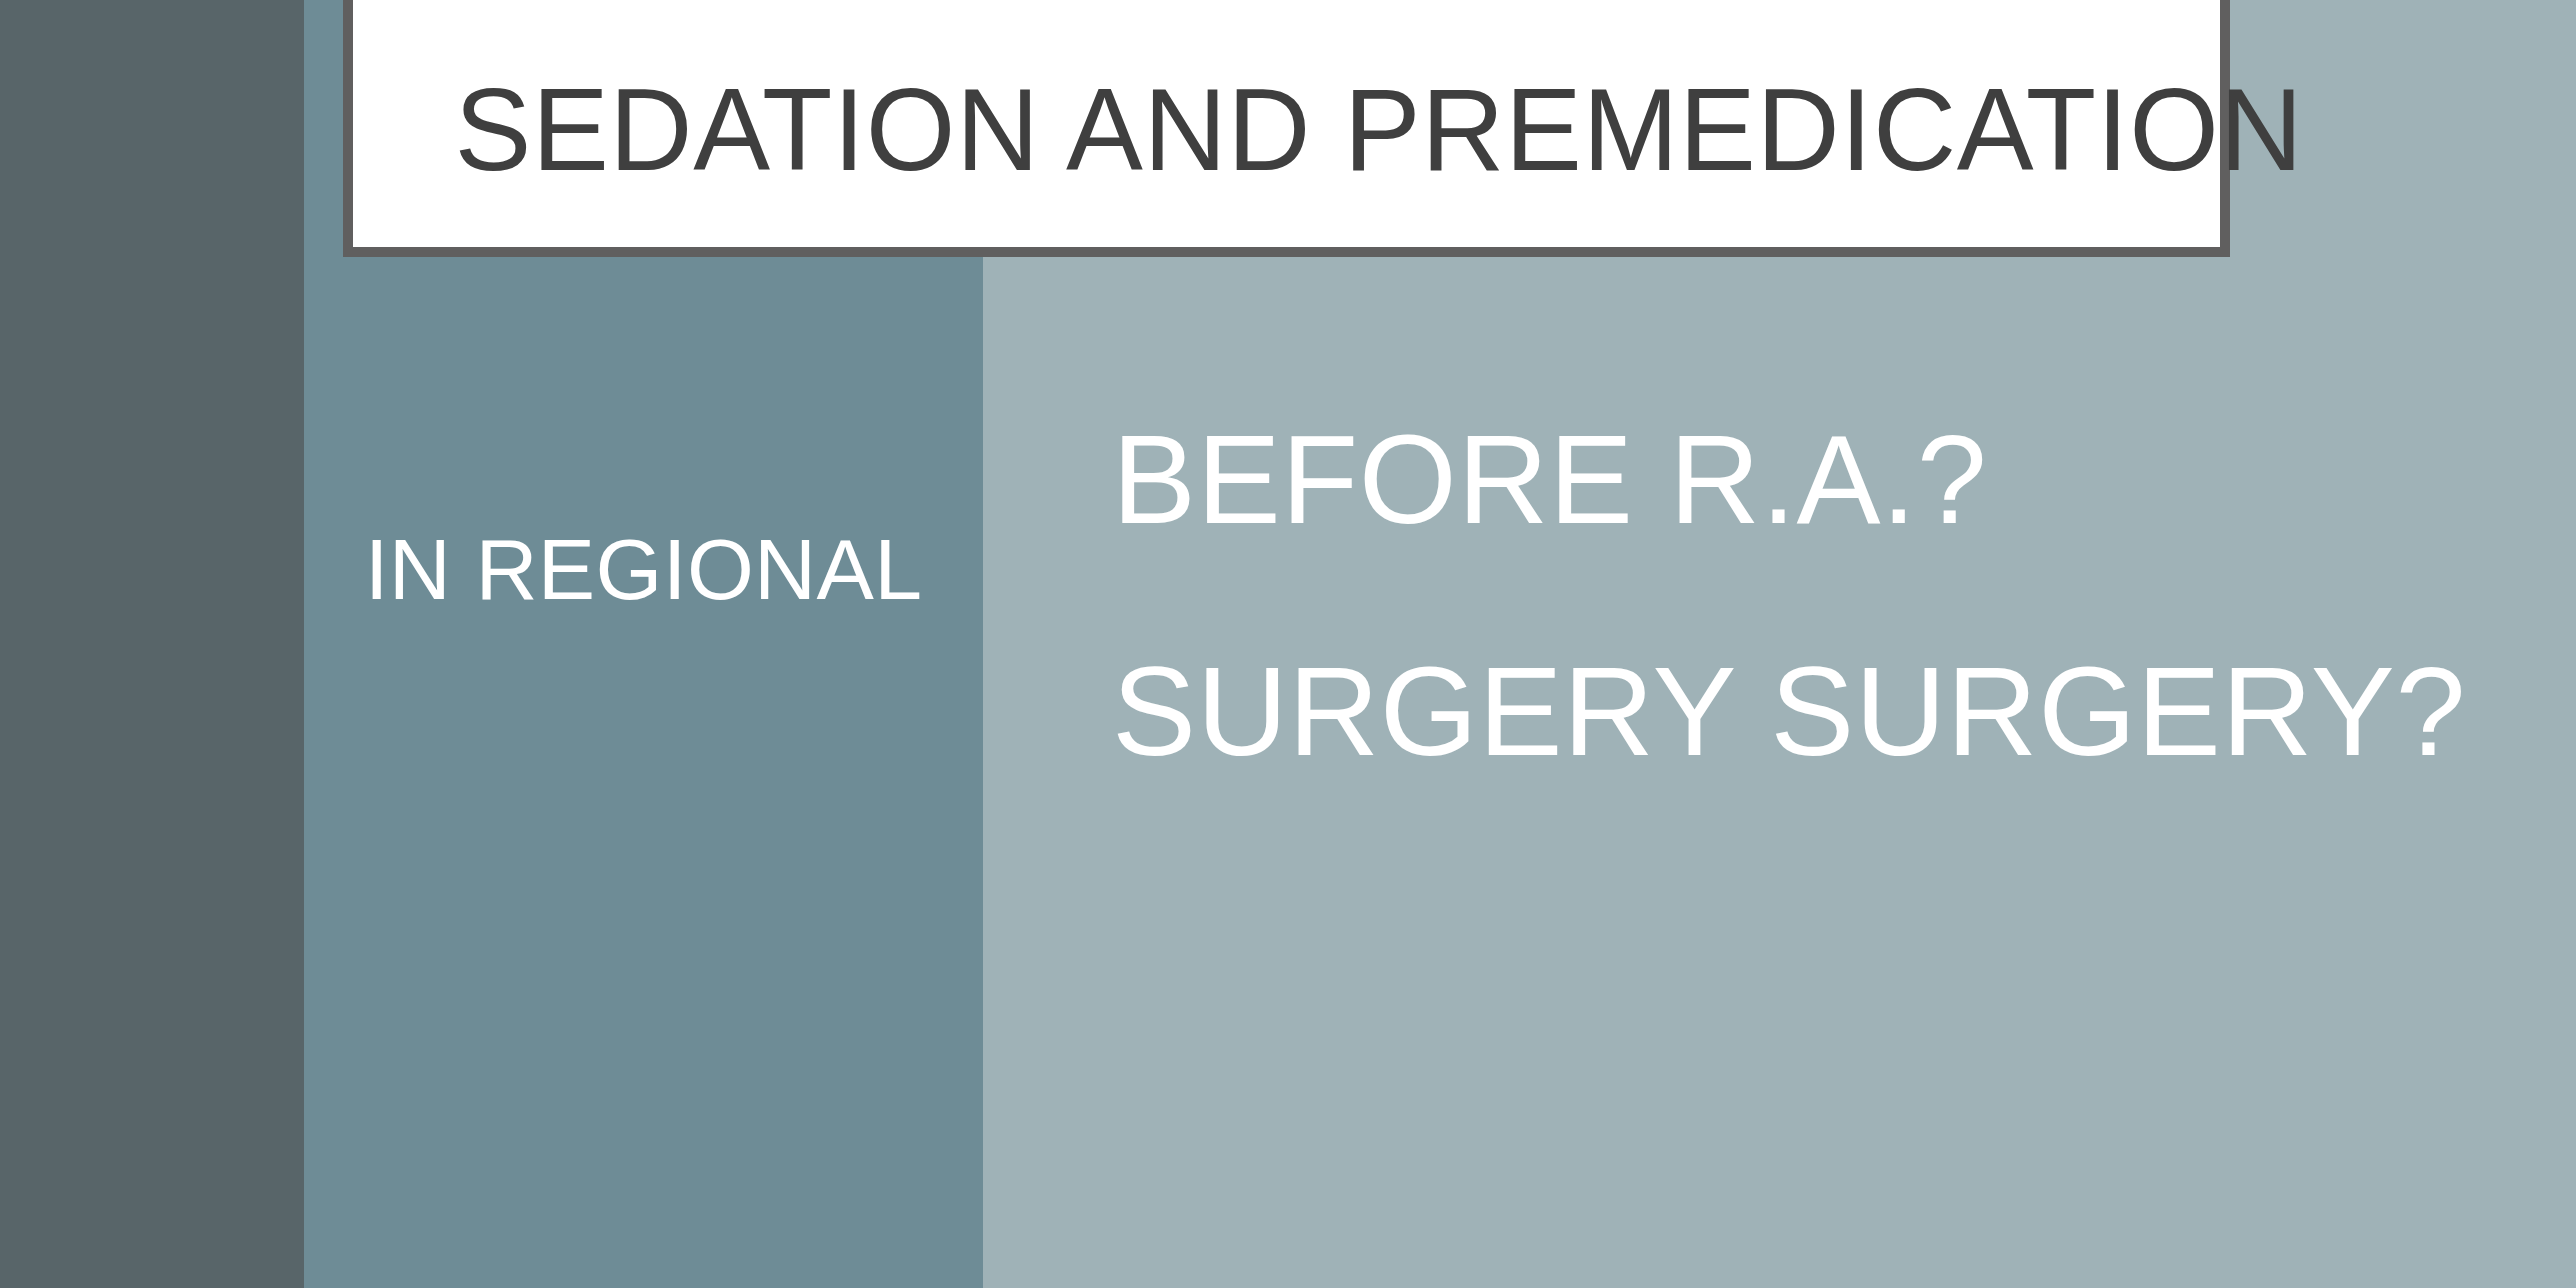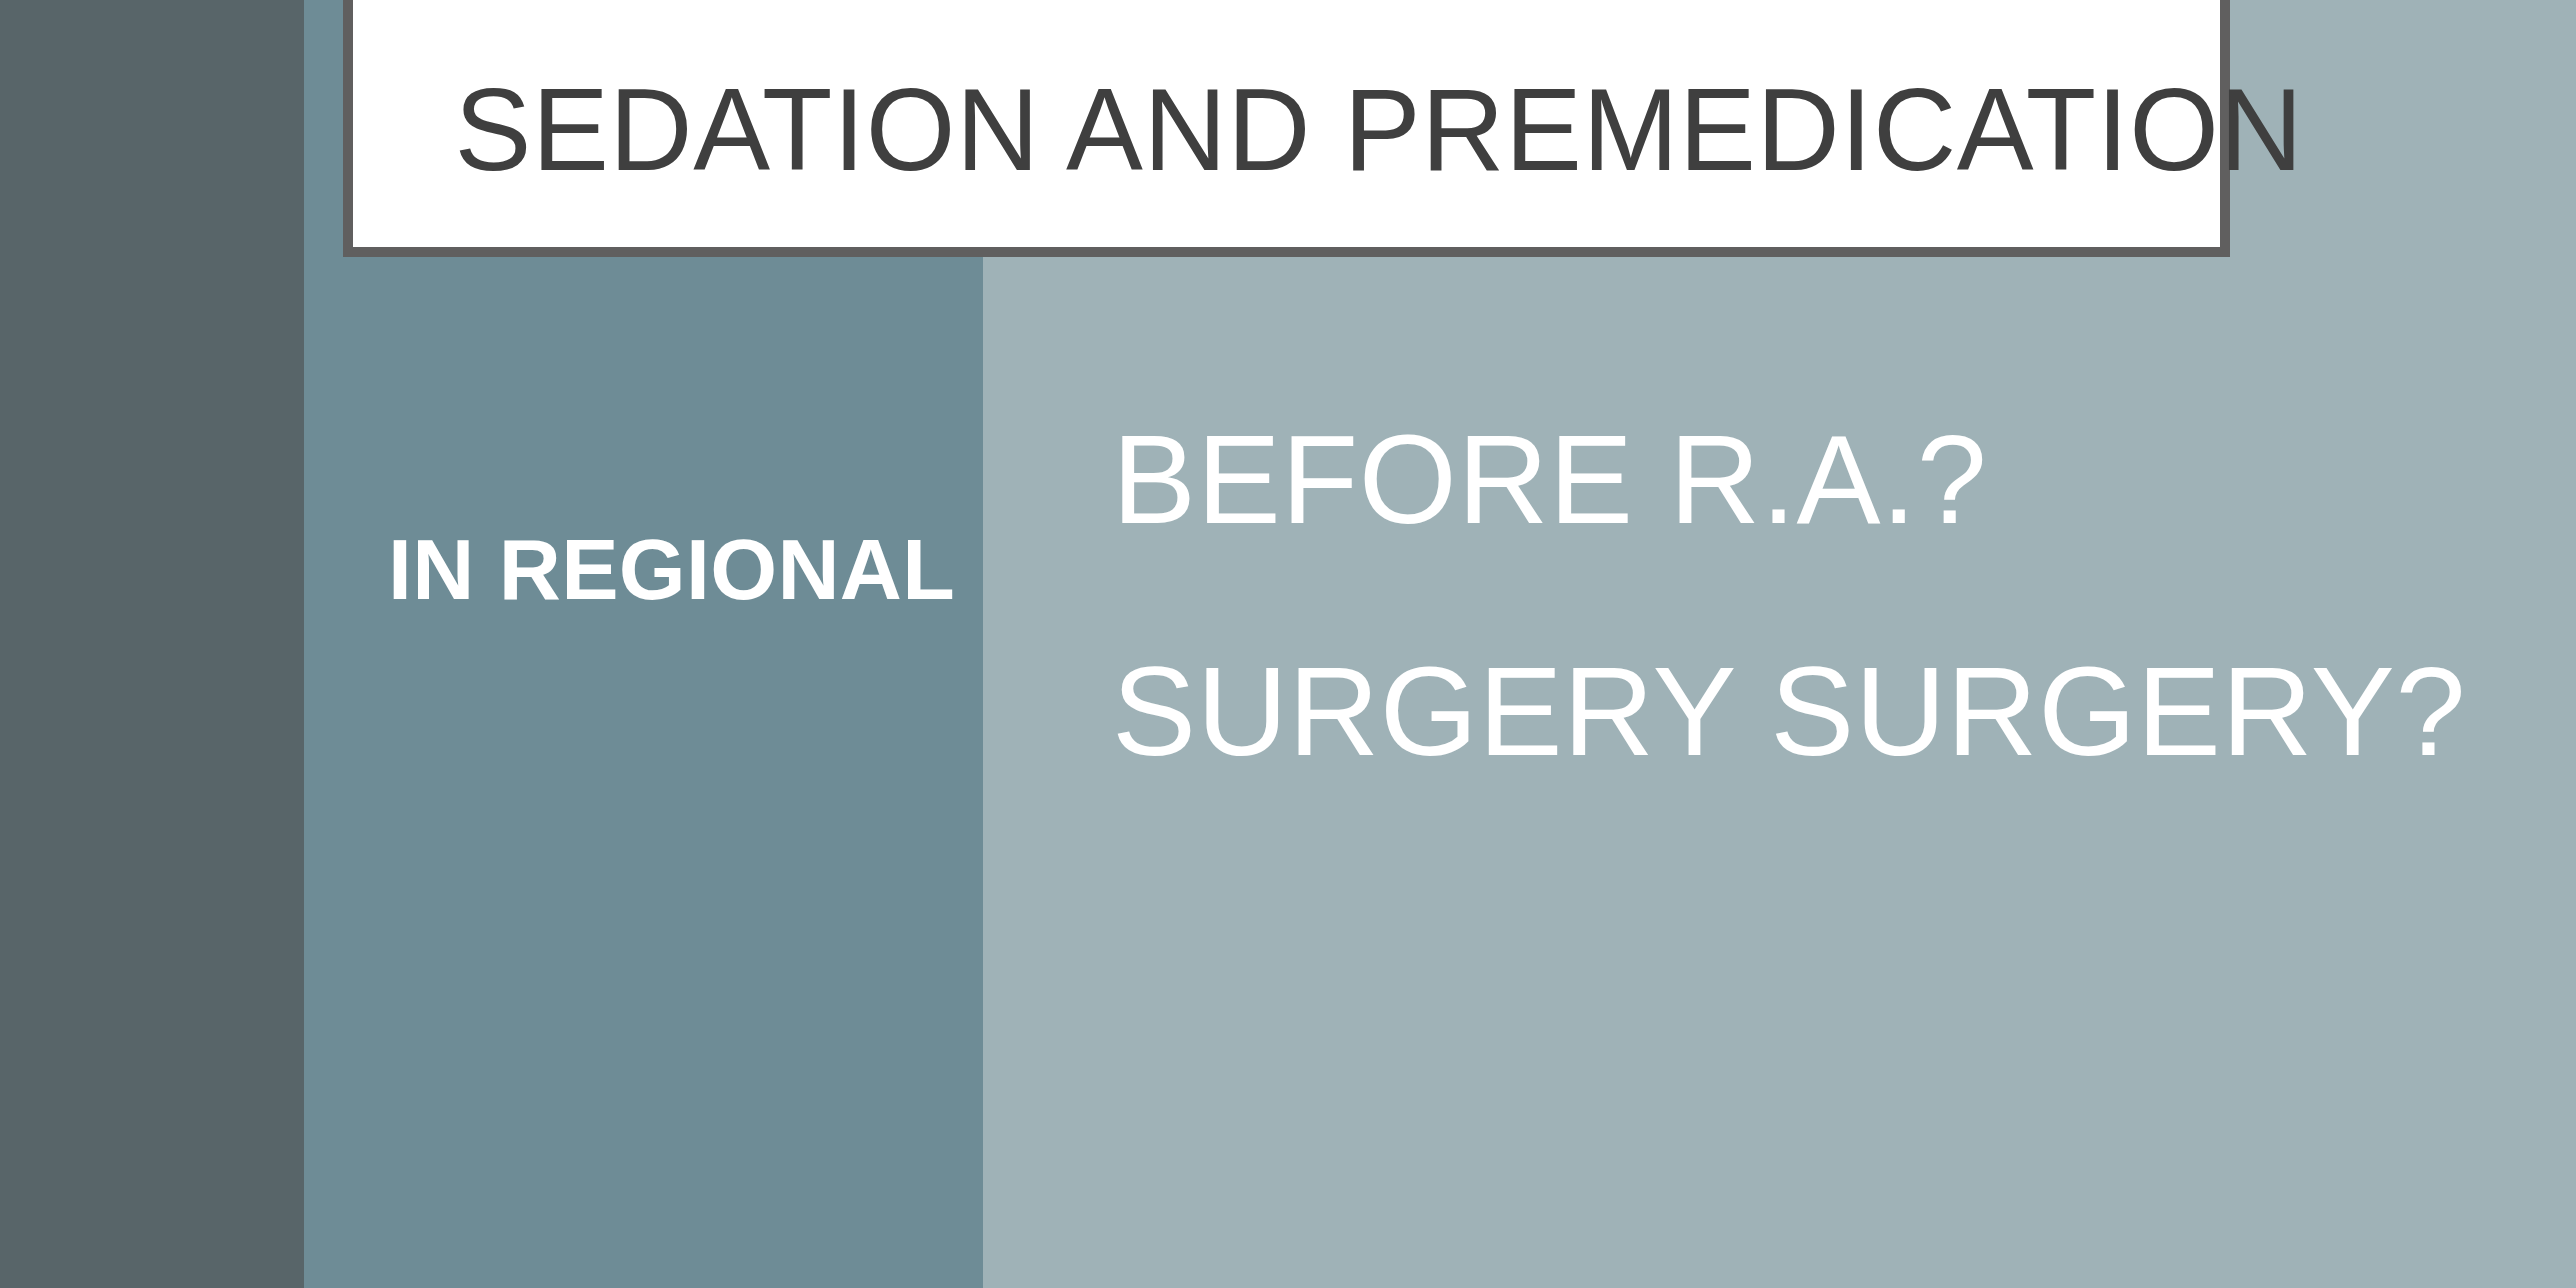--- a/index.html
+++ b/index.html
@@ -69,23 +69,22 @@
   
   .subtitle-block {
     position: absolute;
     left: 304px;
     top: 515px;
     width: 679px;
     text-align: center;
     color: #FFFFFF;
     font-size: 86px;
     line-height: 1.27;
-    font-weight: 700;
+    font-weight: 400;
     letter-spacing: 0.3px;
-    margin-left: 28px;
   }
   .subtitle-line {
     display: block;
     white-space: nowrap;
   }
 
   
   .body-list {
     position: absolute;
     left: 1112px;

